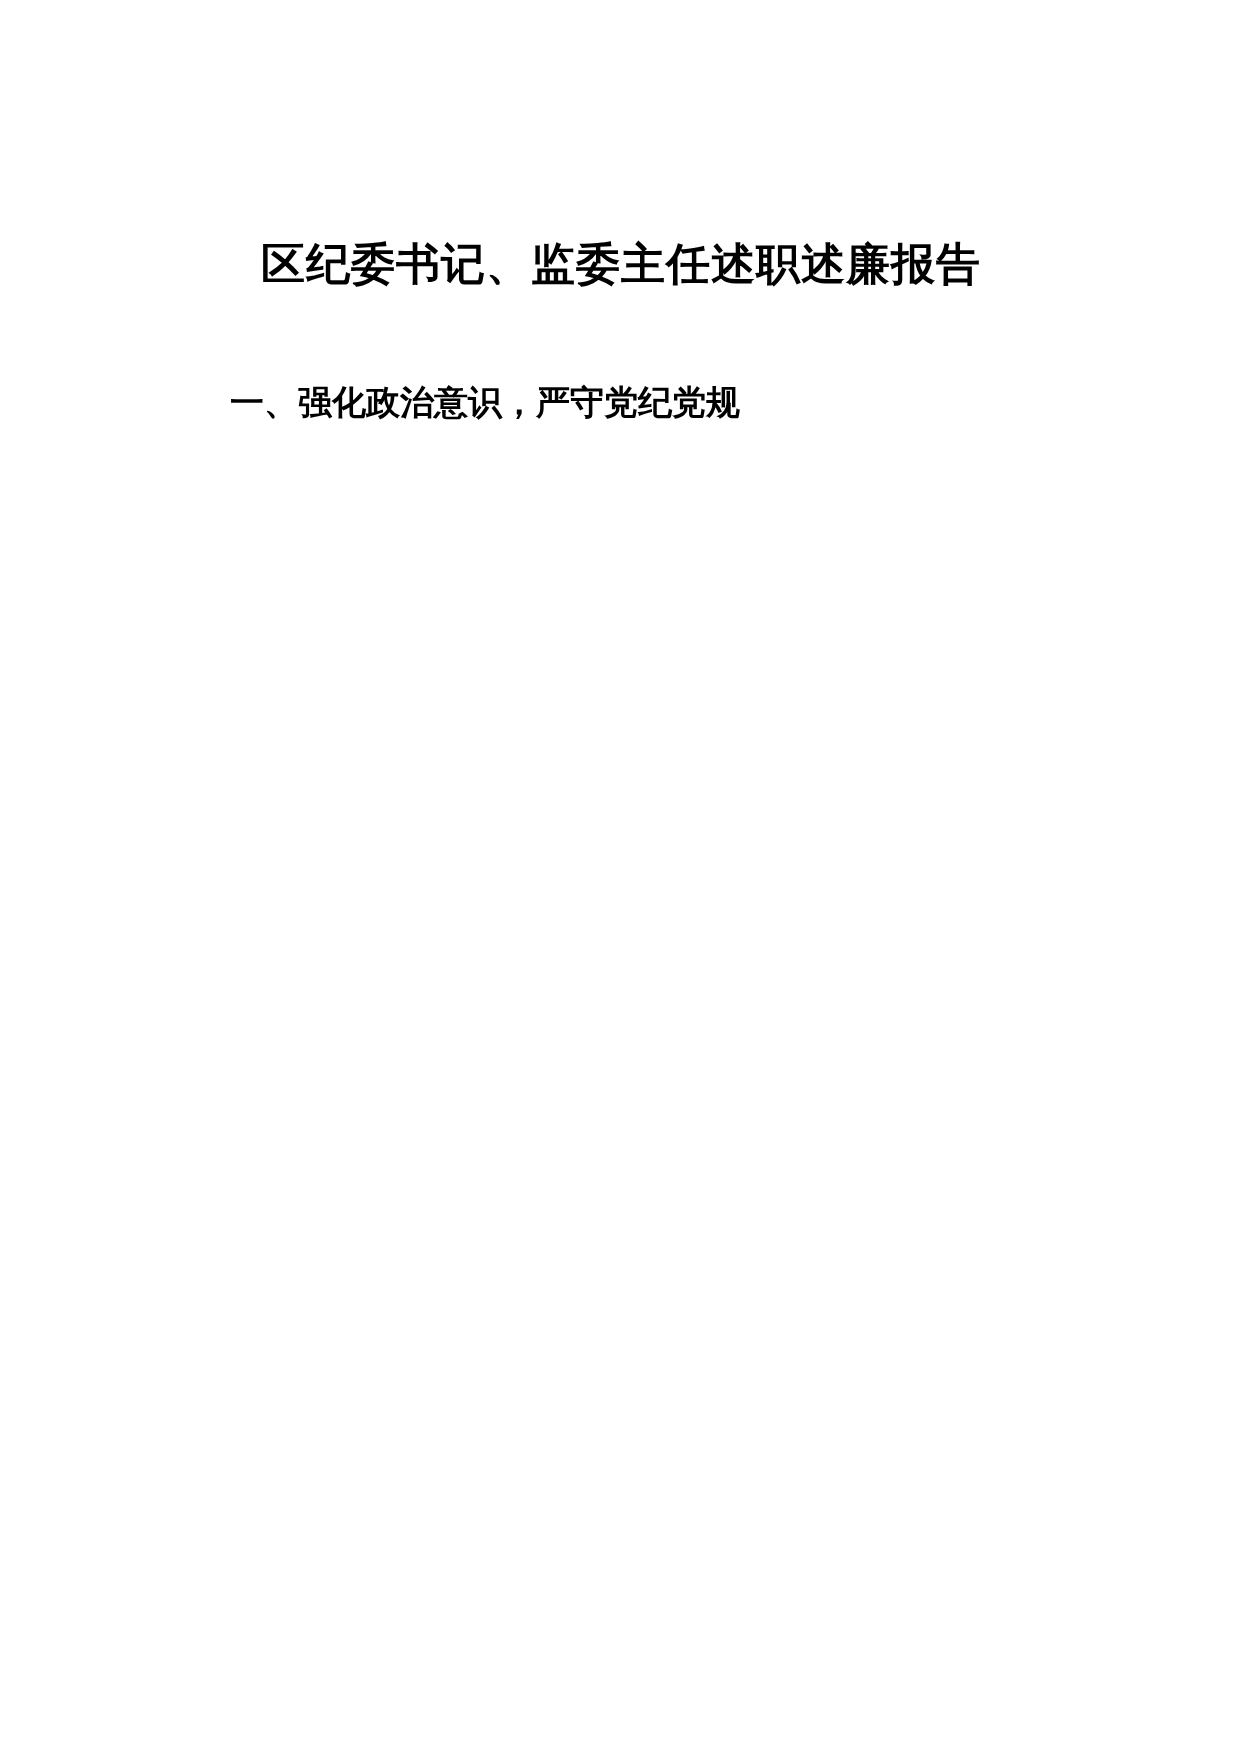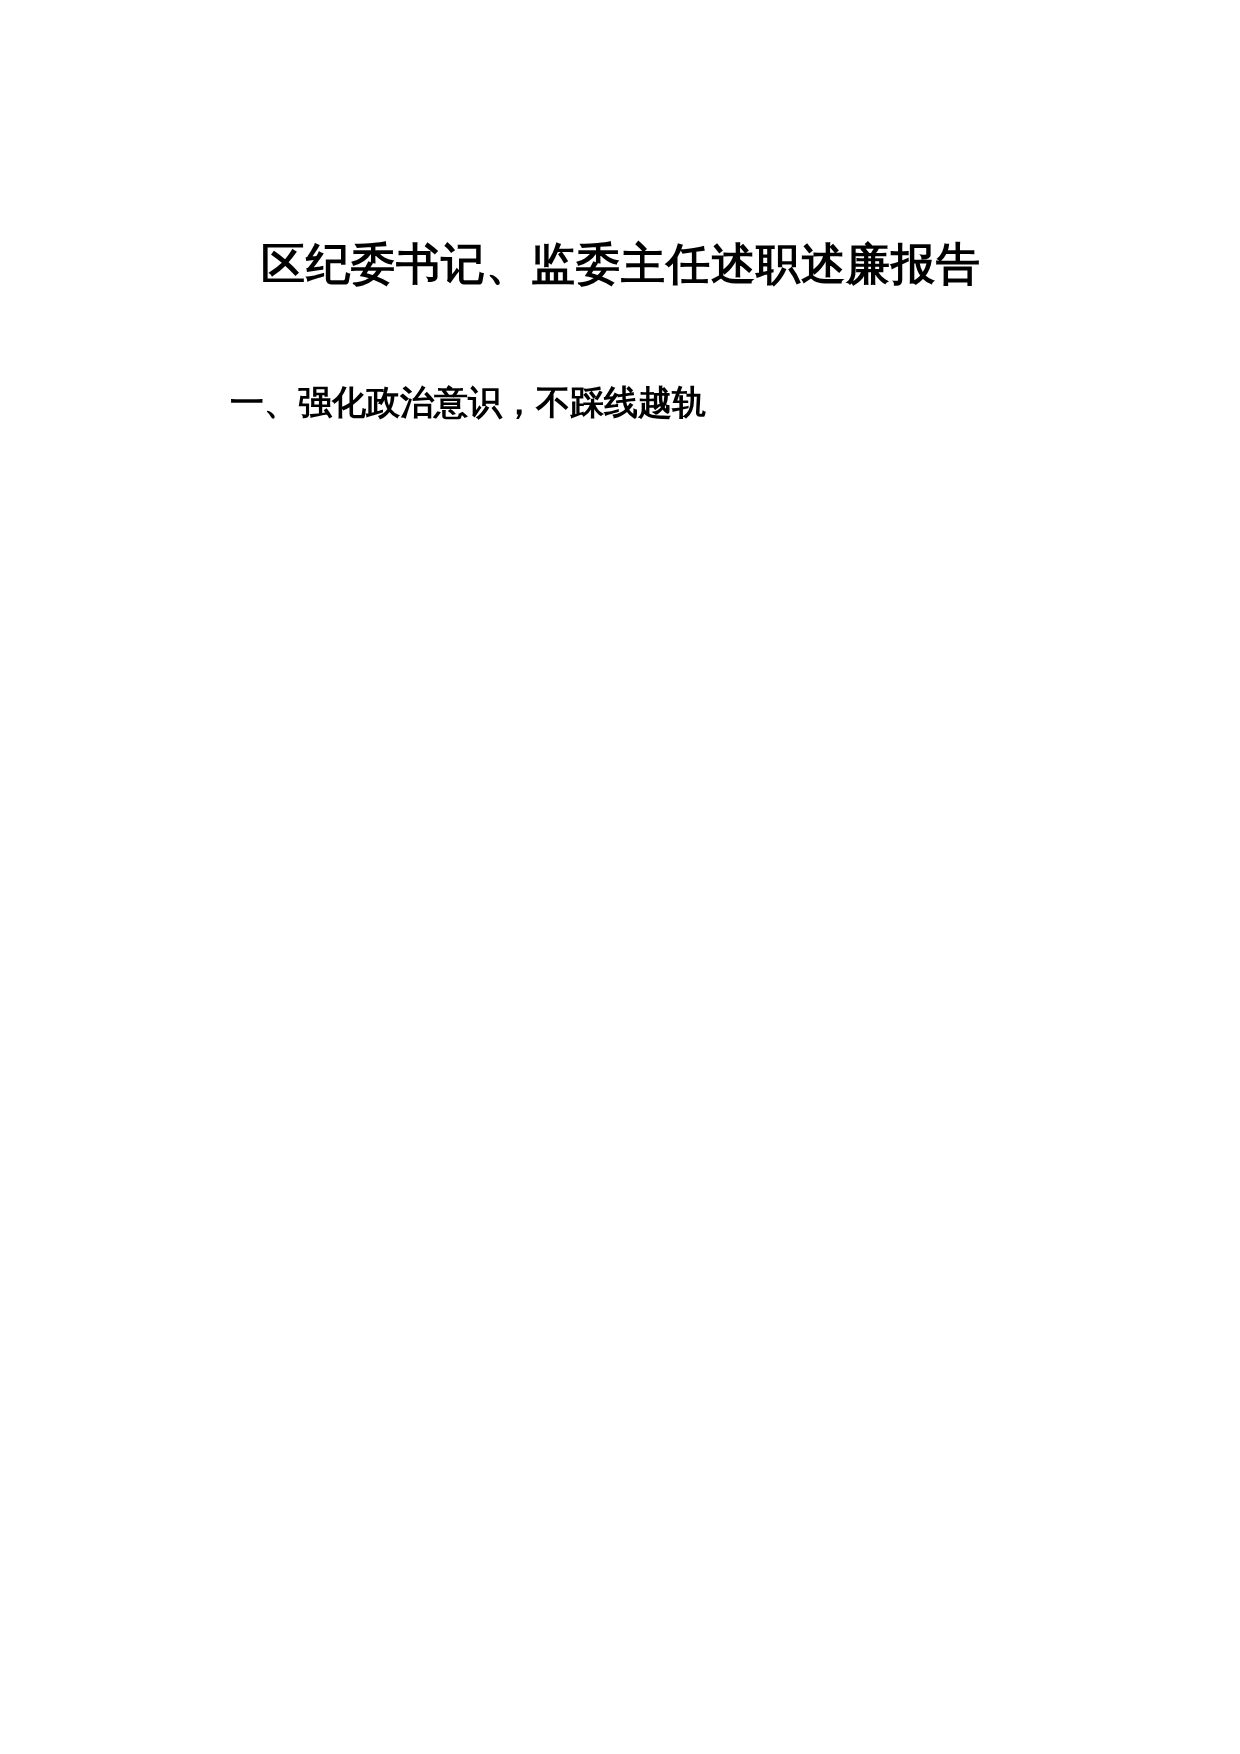--- a/index.html
+++ b/index.html
@@ -42,15 +42,15 @@
       text-align: left;
     }
   </style>
 </head>
 <body>
 
 <div class="page">
   <h1 class="doc-title">区纪委书记、监委主任述职述廉报告</h1>
 
   <div class="doc-body">
-    <p class="section-heading">一、强化政治意识，不踩线越轨</p>
+    <p class="section-heading">一、强化政治意识，严守党纪党规</p>
   </div>
 </div>
 
 </body></html>

